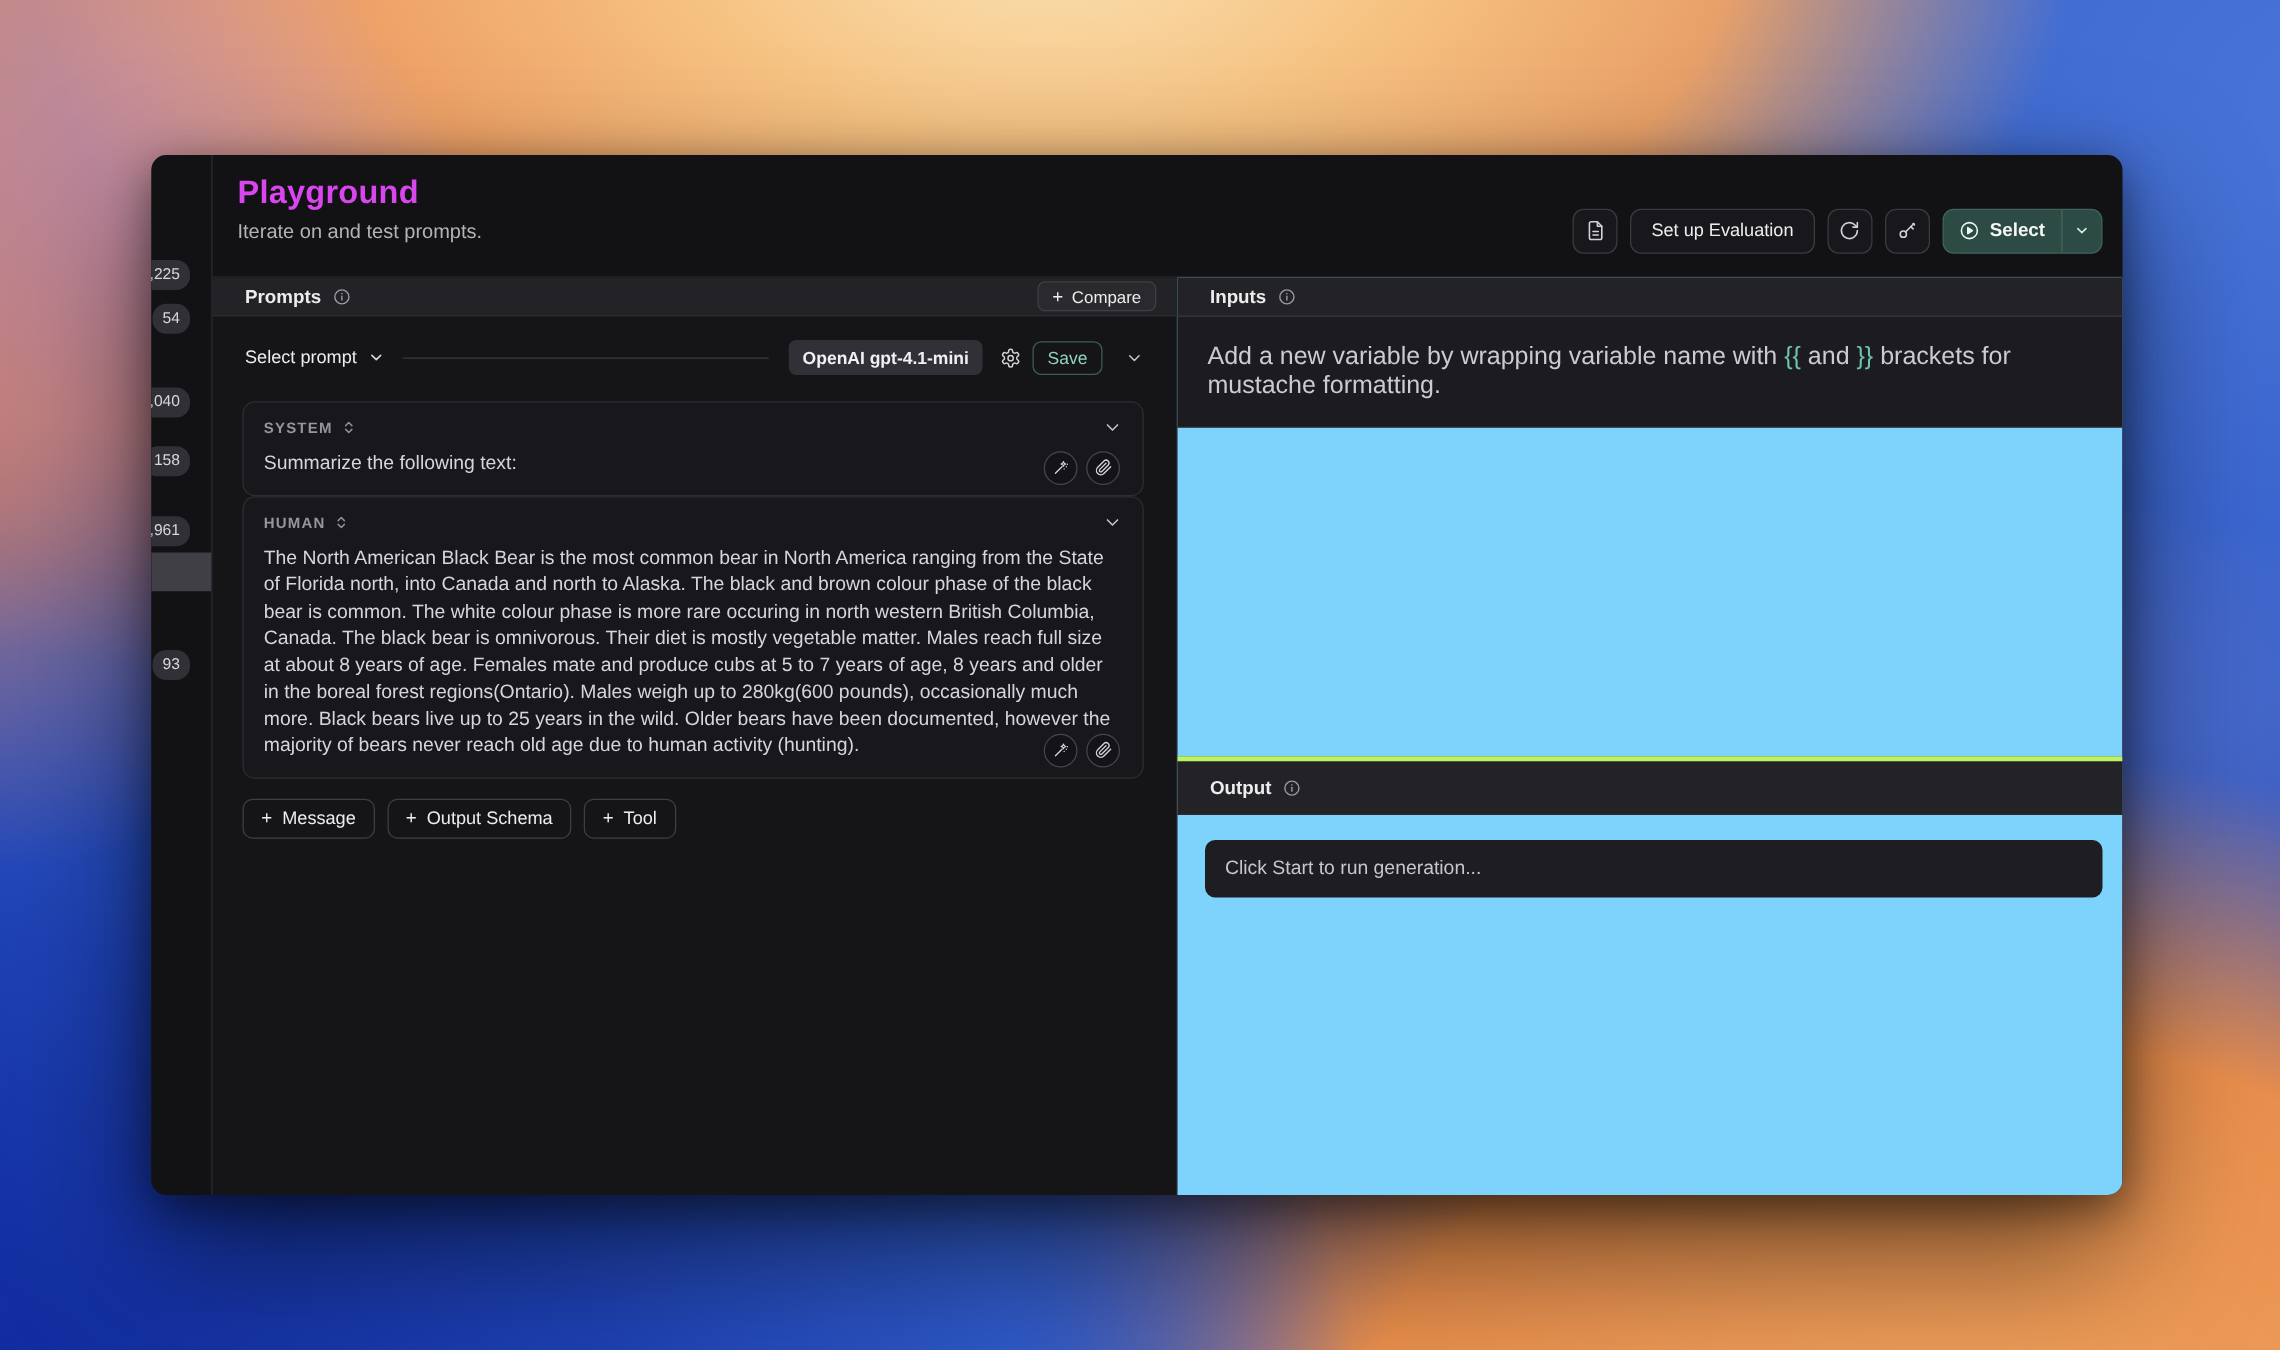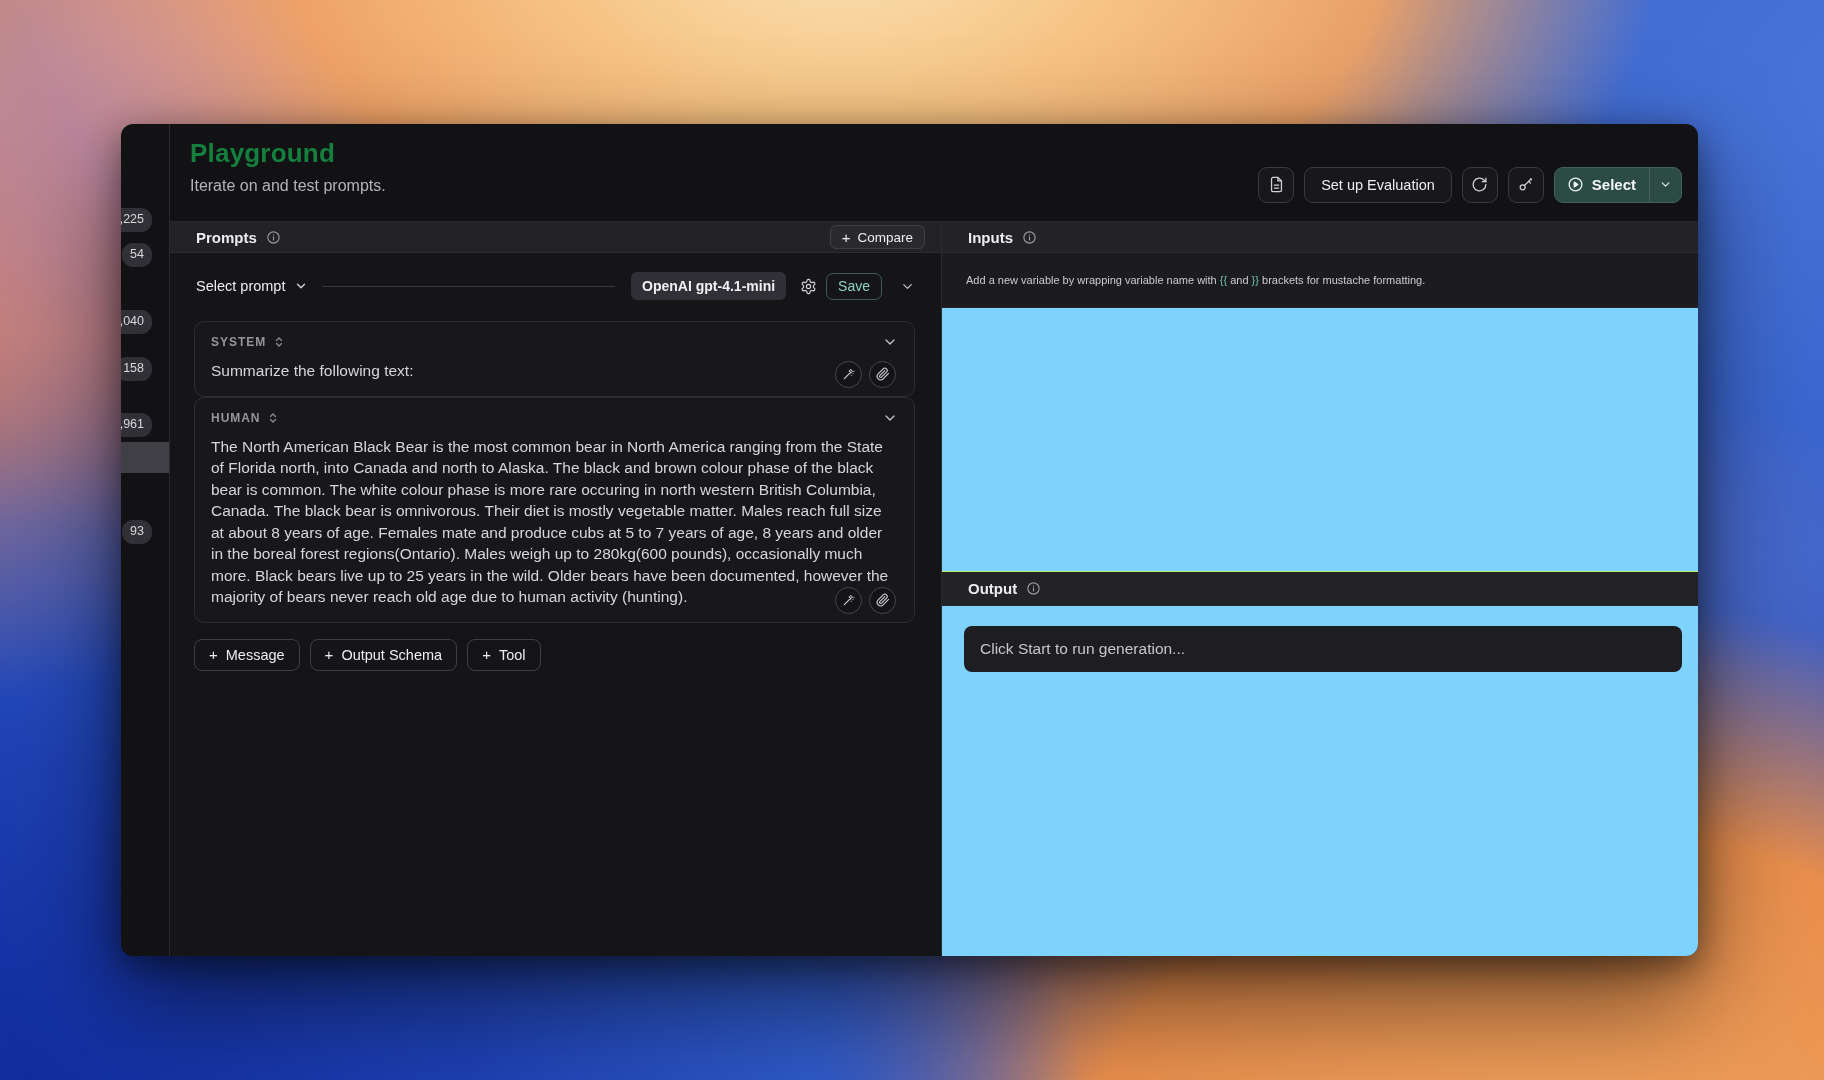--- a/index.html
+++ b/index.html
@@ -33,21 +33,21 @@
     padding:5px 8px 6px; border-radius:11px;
   }
   .np-0 { top:84px; } .np-1 { top:119px; } .np-2 { top:186px; }
   .np-3 { top:221px;margin-top:12px; } .np-4 { top:289px; } .np-5 { top:396px; }
   .row-highlight { position:absolute; left:0; right:0; top:318px; height:31px; background:#3f3f45; }
 
   
   .main { flex:1; min-width:0; display:flex; flex-direction:column; }
 
   .app-header { flex:none; height:97px; display:flex; justify-content:space-between; padding:14px 16px 0 20px; }
-  .page-title { color:#15803d; font-size:26px; font-weight:700; letter-spacing:.2px; }
+  .page-title { color:#d946ef; font-size:26px; font-weight:700; letter-spacing:.2px; }
   .page-subtitle { color:#b3b3b9; font-size:16px; margin-top:8px; }
 
   .toolbar { display:flex; gap:10px; align-items:center; margin-top:10px; }
   .icon-btn {
     width:36px; height:36px; border:1px solid #3a3a41; border-radius:9px; background:#18181c;
     display:flex; align-items:center; justify-content:center; cursor:pointer;
   }
   .btn-secondary {
     height:36px; padding:0 16px; border:1px solid #3a3a41; border-radius:9px; background:#18181c;
     color:#ededef; font-size:14.5px; font-weight:500; display:flex; align-items:center; cursor:pointer;
@@ -100,25 +100,25 @@
   }
 
   .footer-row { margin-top:16px; display:flex; gap:10px; }
   .btn-outline {
     height:32px; display:flex; align-items:center; gap:8px; padding:0 14px;
     border:1px solid #3e3e45; border-radius:8px; background:transparent; color:#ededef; font-size:14.5px; cursor:pointer;
   }
 
   .hint-row {
     flex:none; background:#1c1c20; border-bottom:1px solid #27272c;
-    padding:21px 24px; font-size:11px; color:#cbcbd0; white-space:pre-wrap;
+    padding:21px 24px; font-size:20px; color:#cbcbd0; white-space:pre-wrap;
   }
   .brace { color:#6cc5ab; }
   .inputs-body { flex:none; height:263px; }
-  .output-bar { border-top:1px solid #bef264; height:35px; }
+  .output-bar { border-top:4px solid #bef264; height:47px; }
   .output-body { flex:1; }
   .output-box {
     margin:20px 16px 0 22px; height:46px; background:#1e1e22; border-radius:8px;
     display:flex; align-items:center; padding:0 16px; color:#c6c6cb; font-size:15.5px;
   }
 
   svg { display:block; }
 </style>
 </head>
 <body>

